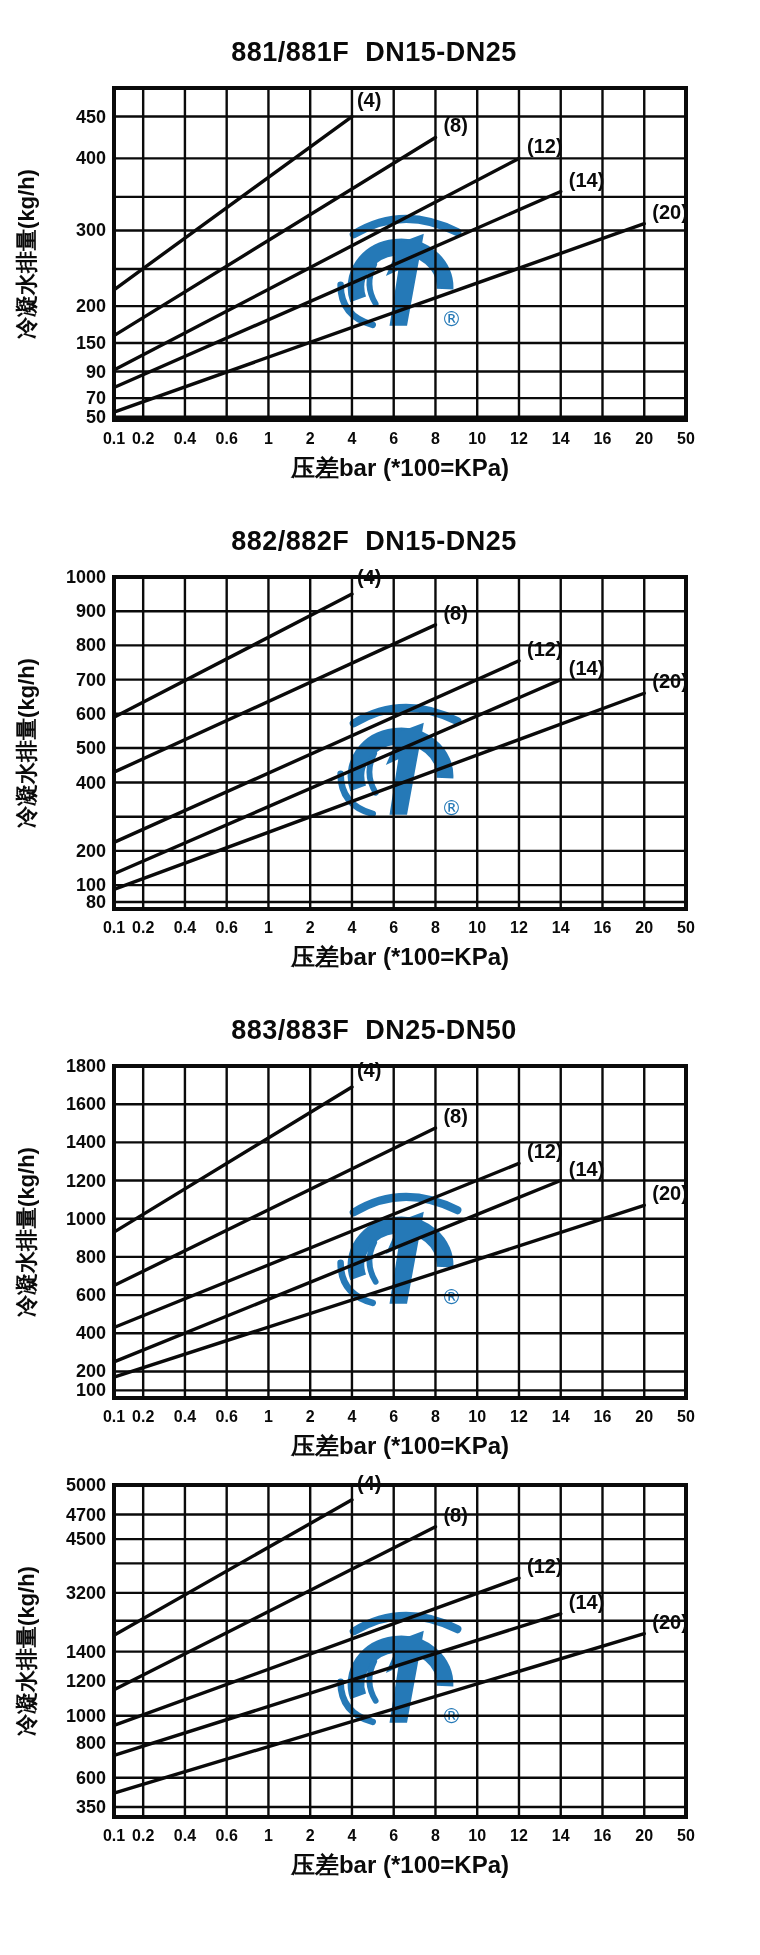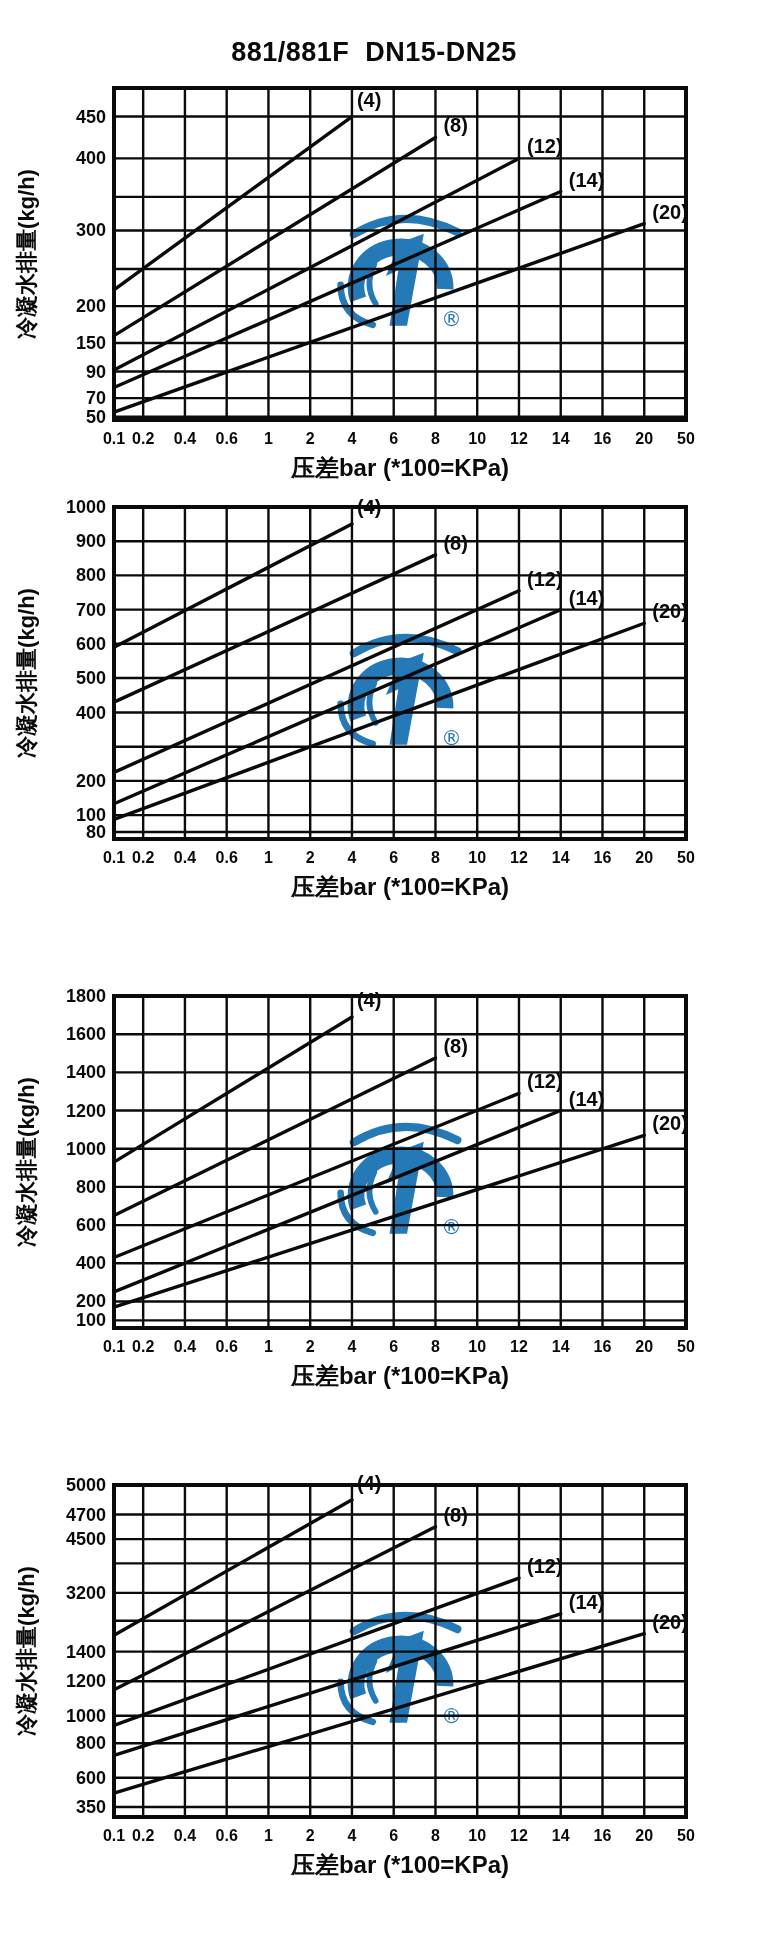--- a/index.html
+++ b/index.html
@@ -93,20 +93,21 @@
         <line x1="114" y1="300.1004" x2="518.976" y2="88.384" stroke="#0a0a0a" stroke-width="3.4" stroke-linecap="round"></line>
         <text x="526.976" y="83.384" class="clabel">(12)</text>
         <line x1="114" y1="317.464" x2="560.732" y2="121.50432" stroke="#0a0a0a" stroke-width="3.4" stroke-linecap="round"></line>
         <text x="568.732" y="116.50432" class="clabel">(14)</text>
         <line x1="114" y1="342.032" x2="644.244" y2="153.7216" stroke="#0a0a0a" stroke-width="3.4" stroke-linecap="round"></line>
         <text x="652.244" y="148.7216" class="clabel">(20)</text>
       </svg>
   </section>
 
   <section class="chart-block">
+    <h2 class="chart-title">882/882F  DN15-DN25</h2>
     <svg class="plot" width="760" height="419" viewBox="0 0 760 419">
       <text class="ylab" x="34" y="184" text-anchor="middle" transform="rotate(-90 34 184)">冷凝水排量(kg/h)</text>
       <text class="xlab" x="400" y="406" text-anchor="middle">压差bar (*100=KPa)</text>
     <use href="#brandlogo" transform="translate(326 133) scale(0.73)" xlink:href="#brandlogo"></use>
         <line x1="143.172" y1="18" x2="143.172" y2="350" stroke="#0a0a0a" stroke-width="2.4"></line>
         <line x1="184.928" y1="18" x2="184.928" y2="350" stroke="#0a0a0a" stroke-width="2.4"></line>
         <line x1="226.68400000000003" y1="18" x2="226.68400000000003" y2="350" stroke="#0a0a0a" stroke-width="2.4"></line>
         <line x1="268.44" y1="18" x2="268.44" y2="350" stroke="#0a0a0a" stroke-width="2.4"></line>
         <line x1="310.196" y1="18" x2="310.196" y2="350" stroke="#0a0a0a" stroke-width="2.4"></line>
         <line x1="351.952" y1="18" x2="351.952" y2="350" stroke="#0a0a0a" stroke-width="2.4"></line>
@@ -161,20 +162,21 @@
         <line x1="114" y1="283.351" x2="518.976" y2="101.7802" stroke="#0a0a0a" stroke-width="3.4" stroke-linecap="round"></line>
         <text x="526.976" y="96.7802" class="clabel">(12)</text>
         <line x1="114" y1="314.81131999999997" x2="560.732" y2="120.588" stroke="#0a0a0a" stroke-width="3.4" stroke-linecap="round"></line>
         <text x="568.732" y="115.588" class="clabel">(14)</text>
         <line x1="114" y1="330.329" x2="644.244" y2="134.2664" stroke="#0a0a0a" stroke-width="3.4" stroke-linecap="round"></line>
         <text x="652.244" y="129.2664" class="clabel">(20)</text>
       </svg>
   </section>
 
   <section class="chart-block">
+    <h2 class="chart-title">883/883F  DN25-DN50</h2>
     <svg class="plot" width="760" height="419" viewBox="0 0 760 419">
       <text class="ylab" x="34" y="184" text-anchor="middle" transform="rotate(-90 34 184)">冷凝水排量(kg/h)</text>
       <text class="xlab" x="400" y="406" text-anchor="middle">压差bar (*100=KPa)</text>
     <use href="#brandlogo" transform="translate(326 133) scale(0.73)" xlink:href="#brandlogo"></use>
         <line x1="143.172" y1="18" x2="143.172" y2="350" stroke="#0a0a0a" stroke-width="2.4"></line>
         <line x1="184.928" y1="18" x2="184.928" y2="350" stroke="#0a0a0a" stroke-width="2.4"></line>
         <line x1="226.68400000000003" y1="18" x2="226.68400000000003" y2="350" stroke="#0a0a0a" stroke-width="2.4"></line>
         <line x1="268.44" y1="18" x2="268.44" y2="350" stroke="#0a0a0a" stroke-width="2.4"></line>
         <line x1="310.196" y1="18" x2="310.196" y2="350" stroke="#0a0a0a" stroke-width="2.4"></line>
         <line x1="351.952" y1="18" x2="351.952" y2="350" stroke="#0a0a0a" stroke-width="2.4"></line>

